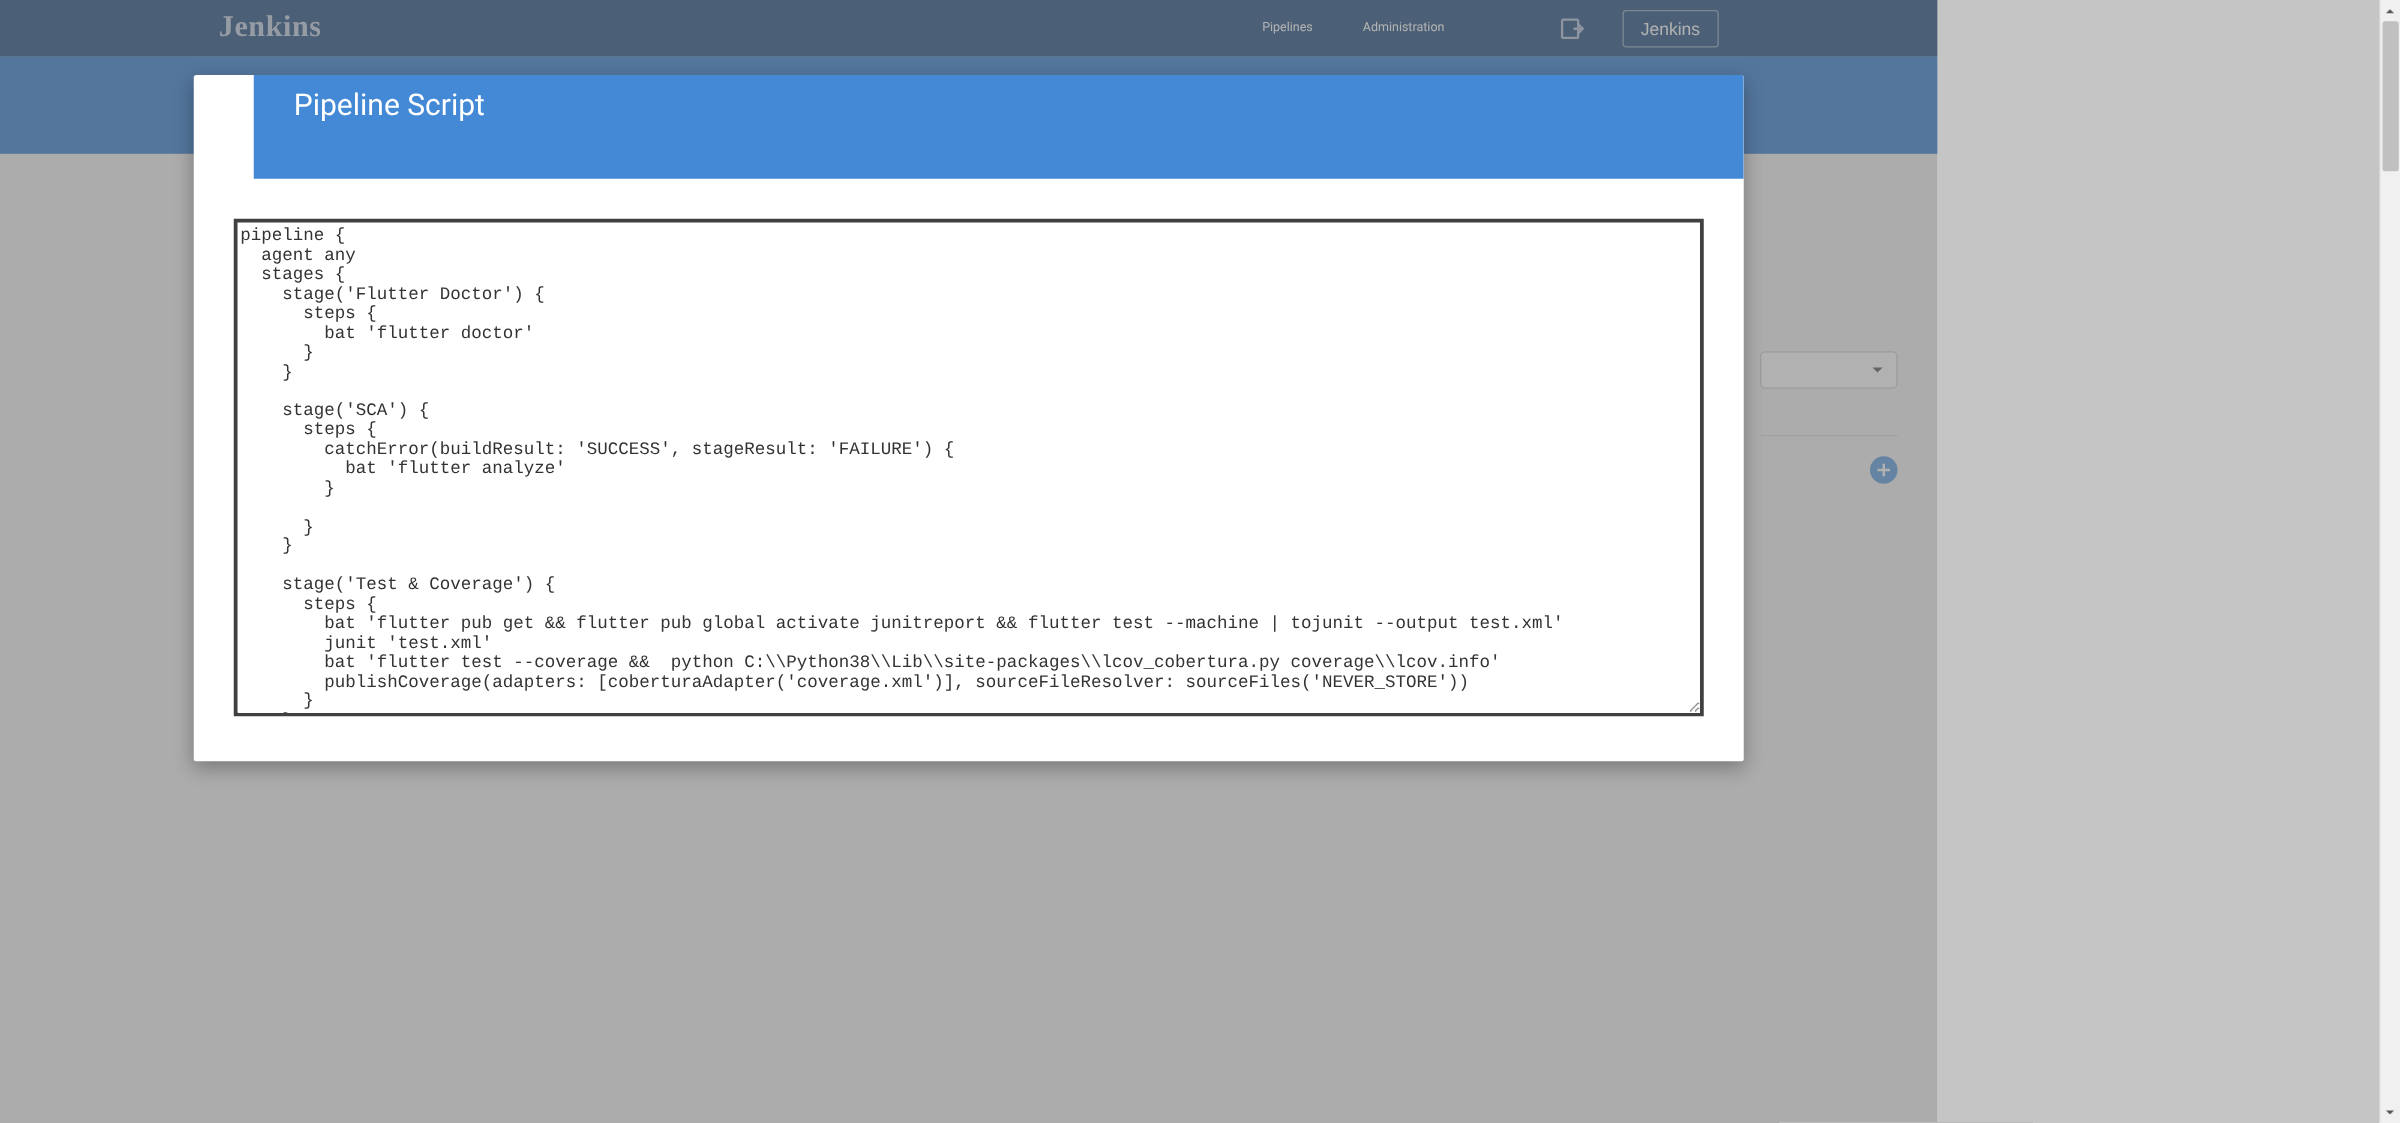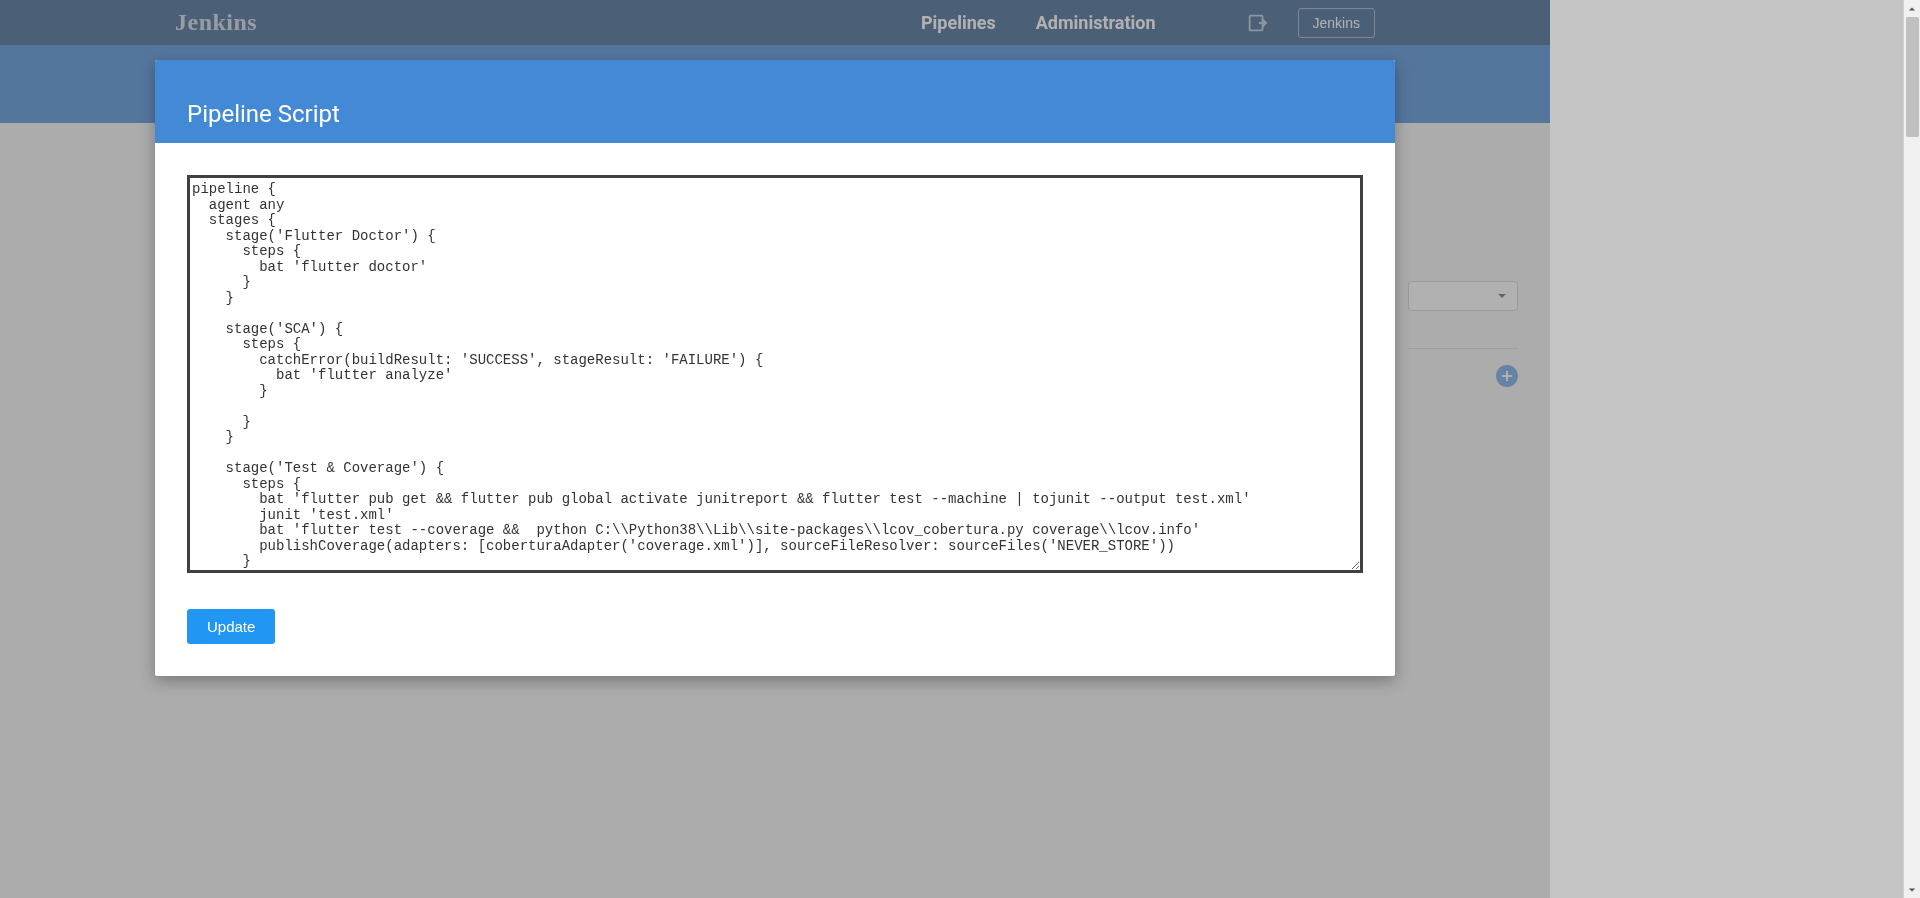--- a/index.html
+++ b/index.html
@@ -70,24 +70,24 @@
       font-weight: bold;
       color: #c9d5e4;
       margin-left: 175px;
       letter-spacing: 0.5px;
     }
     .nav-spacer {
       flex: 1;
     }
     .nav-link {
       color: #fff;
-      font-size: 18px;
+      font-size: 10px;
       margin: 0 20px;
       cursor: pointer;
-      font-weight: 700;
+      font-weight: 400;
     }
     .login-icon {
       width: 22px;
       height: 22px;
       margin-left: 70px;
       margin-right: 30px;
       cursor: pointer;
     }
     .login-icon svg {
       fill: none;
@@ -179,22 +179,23 @@
       top: 60px;
       left: 155px;
       width: 1240px;
       background: #fff;
       border-radius: 2px;
       box-shadow: 0 5px 15px rgba(0,0,0,0.3);
       overflow: hidden;
     }
     .modal-header {
       background: #4489D6;
-      padding: 40px 32px;
+      padding: 10px 32px;
       height: 83px;
+      margin-left: 48px;
     }
     .modal-title {
       color: #fff;
       font-size: 24px;
       font-weight: 400;
     }
     .modal-body {
       padding: 32px;
     }
     .code-textarea {
@@ -284,23 +285,20 @@
 
     stage('Test &amp; Coverage') {
       steps {
         bat 'flutter pub get &amp;&amp; flutter pub global activate junitreport &amp;&amp; flutter test --machine | tojunit --output test.xml'
         junit 'test.xml'
         bat 'flutter test --coverage &amp;&amp;  python C:\\Python38\\Lib\\site-packages\\lcov_cobertura.py coverage\\lcov.info'
         publishCoverage(adapters: [coberturaAdapter('coverage.xml')], sourceFileResolver: sourceFiles('NEVER_STORE'))
       }
     }</textarea>
       </div>
-      <div class="modal-footer">
-        <button class="update-btn">Update</button>
-      </div>
     </div>
   </div>
 </div>
 
 <div class="scrollbar-vertical">
   <div class="scroll-arrow-up">
     <svg viewBox="0 0 10 10">
         <path d="M1 7 L5 3 L9 7 Z"></path>
       </svg>
   </div>

